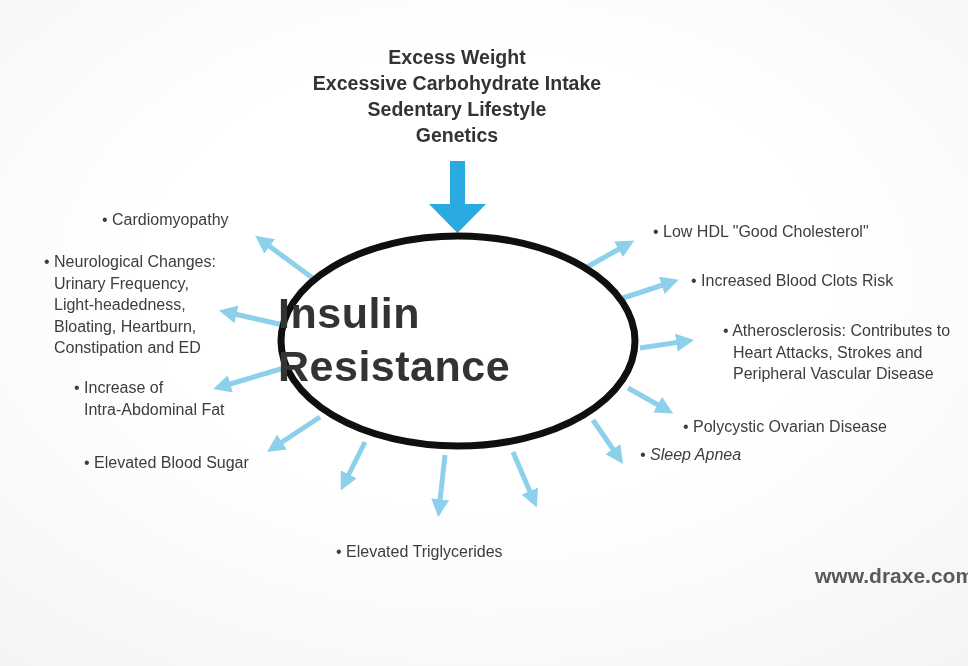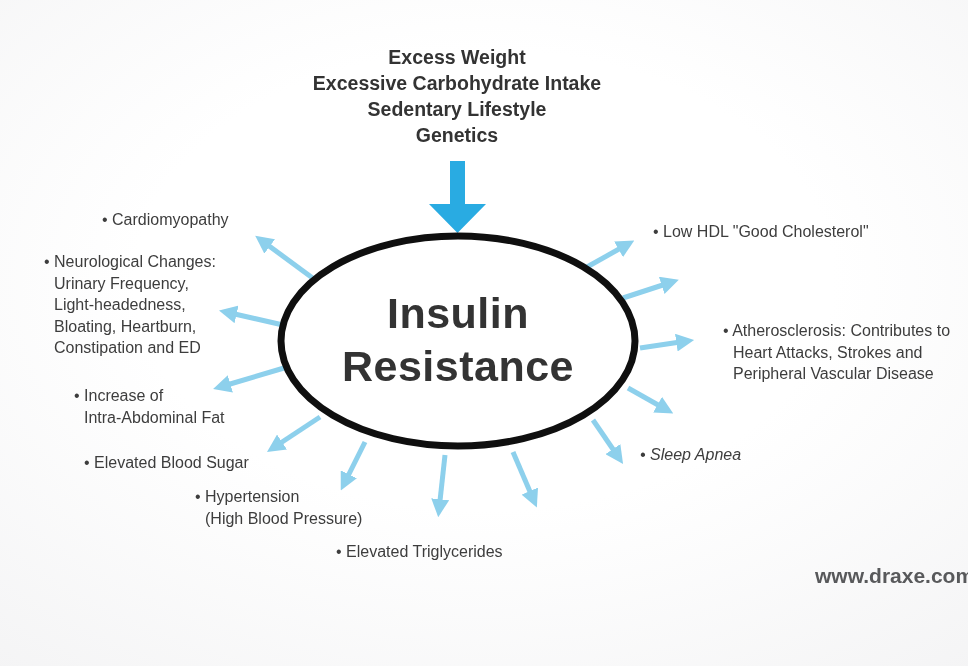--- a/index.html
+++ b/index.html
@@ -47,21 +47,20 @@
     font-weight: bold;
     line-height: 26px;
     color: var(--heading_text, #333333);
     white-space: pre-line;
   }
 
   .center-label {
     position: absolute;
     left: 278px; top: 287px;
     width: 360px;
-    text-align: center;
     font-size: 43px;
     font-weight: bold;
     line-height: 53px;
     color: var(--heading_text, #333333);
     white-space: pre-line;
     letter-spacing: 0.5px;
   }
 
   .label {
     position: absolute;
@@ -120,27 +119,27 @@
 
   <div class="center-label">Insulin
 Resistance</div>
 
   <div class="label" style="left:102px; top:209px;">• Cardiomyopathy</div>
   <div class="label" style="left:44px; top:251px;">• Neurological Changes:
 Urinary Frequency,
 Light-headedness,
 Bloating, Heartburn,
 Constipation and ED</div>
-  <div class="label" style="left:74px; top:385px;">• Increase of
+  <div class="label" style="left:74px; top:377px;">• Increase of
 Intra-Abdominal Fat</div>
   <div class="label" style="left:84px; top:452px;">• Elevated Blood Sugar</div>
-  <div class="label" style="left:195px; top:486px;">• Hypertension
-(High Blood Pressure)</div>
   <div class="label" style="left:336px; top:541px;">• Elevated Triglycerides</div>
   <div class="label" style="left:640px; top:444px;font-style:italic;">• Sleep Apnea</div>
+  <div class="label" style="left:683px; top:416px;">• Polycystic Ovarian Disease</div>
   <div class="label" style="left:723px; top:320px;">• Atherosclerosis: Contributes to
 Heart Attacks, Strokes and
 Peripheral Vascular Disease</div>
+  <div class="label" style="left:691px; top:270px;">• Increased Blood Clots Risk</div>
   <div class="label" style="left:653px; top:221px;">• Low HDL "Good Cholesterol"</div>
 
   <div class="watermark">www.draxe.com</div>
 
 </div>
 
 </body></html>

